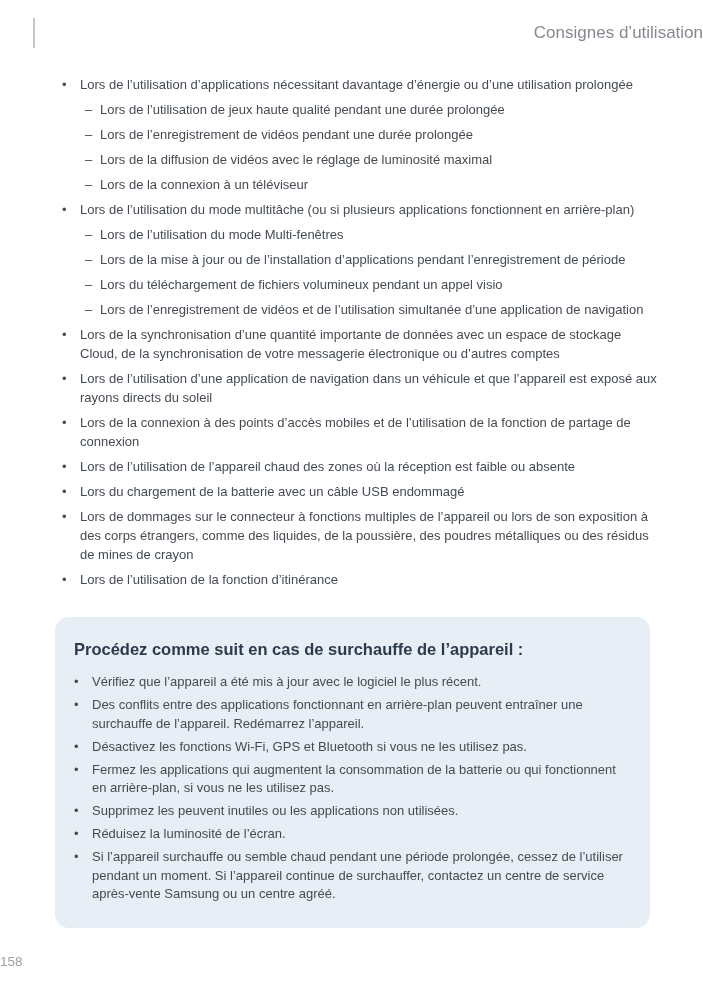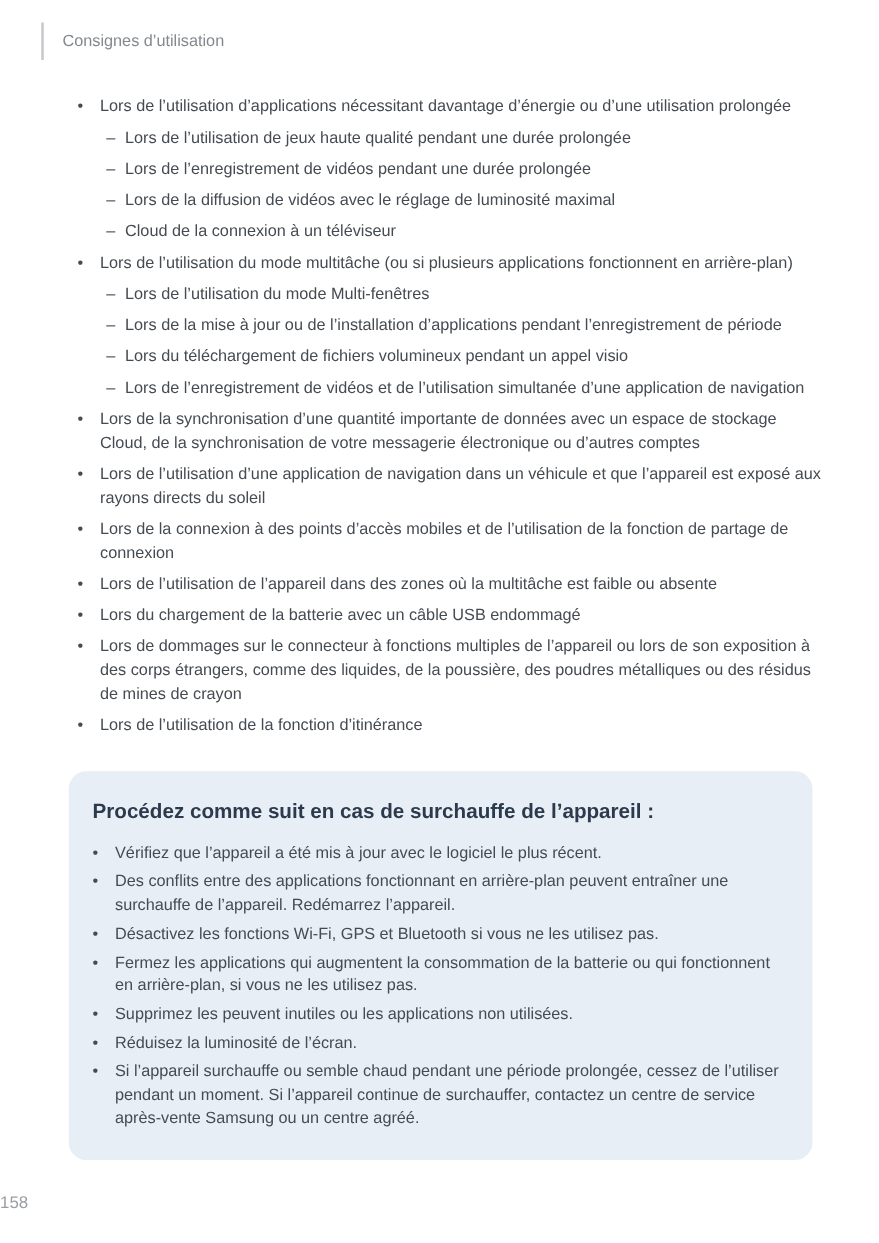--- a/index.html
+++ b/index.html
@@ -15,22 +15,23 @@
     background: #ffffff;
     overflow: hidden;
     color: #454b52;
   }
   .page-header {
     margin: 18px 0 0 33px;
     border-left: 2px solid #c6c8cb;
     padding-left: 15px;
     height: 30px;
     line-height: 30px;
-    font-size: 13px;
+    font-size: 17px;
     color: #85898f;
+    text-align: right;
   }
   .main-list {
     margin: 27px 43px 0 62px;
     font-size: 13px;
     color: #454b52;
   }
   .li {
     display: flex;
     align-items: flex-start;
     line-height: 19px;
@@ -100,21 +101,21 @@
         <div class="li">
           <span class="marker">–</span>
           <span class="li-text">Lors de l’enregistrement de vidéos pendant une durée prolongée</span>
         </div>
         <div class="li">
           <span class="marker">–</span>
           <span class="li-text">Lors de la diffusion de vidéos avec le réglage de luminosité maximal</span>
         </div>
         <div class="li">
           <span class="marker">–</span>
-          <span class="li-text">Cloud de la connexion à un téléviseur</span>
+          <span class="li-text">Lors de la connexion à un téléviseur</span>
         </div>
       </div>
       <div class="li">
         <span class="marker">•</span>
         <span class="li-text">Lors de l’utilisation du mode multitâche (ou si plusieurs applications fonctionnent en arrière-plan)</span>
       </div>
       <div class="sublist">
         <div class="li">
           <span class="marker">–</span>
           <span class="li-text">Lors de l’utilisation du mode Multi-fenêtres</span>
@@ -139,21 +140,21 @@
       <div class="li">
         <span class="marker">•</span>
         <span class="li-text">Lors de l’utilisation d’une application de navigation dans un véhicule et que l’appareil est exposé aux rayons directs du soleil</span>
       </div>
       <div class="li">
         <span class="marker">•</span>
         <span class="li-text">Lors de la connexion à des points d’accès mobiles et de l’utilisation de la fonction de partage de connexion</span>
       </div>
       <div class="li">
         <span class="marker">•</span>
-        <span class="li-text">Lors de l’utilisation de l’appareil dans des zones où la multitâche est faible ou absente</span>
+        <span class="li-text">Lors de l’utilisation de l’appareil chaud des zones où la réception est faible ou absente</span>
       </div>
       <div class="li">
         <span class="marker">•</span>
         <span class="li-text">Lors du chargement de la batterie avec un câble USB endommagé</span>
       </div>
       <div class="li">
         <span class="marker">•</span>
         <span class="li-text">Lors de dommages sur le connecteur à fonctions multiples de l’appareil ou lors de son exposition à des corps étrangers, comme des liquides, de la poussière, des poudres métalliques ou des résidus de mines de crayon</span>
       </div>
       <div class="li">

